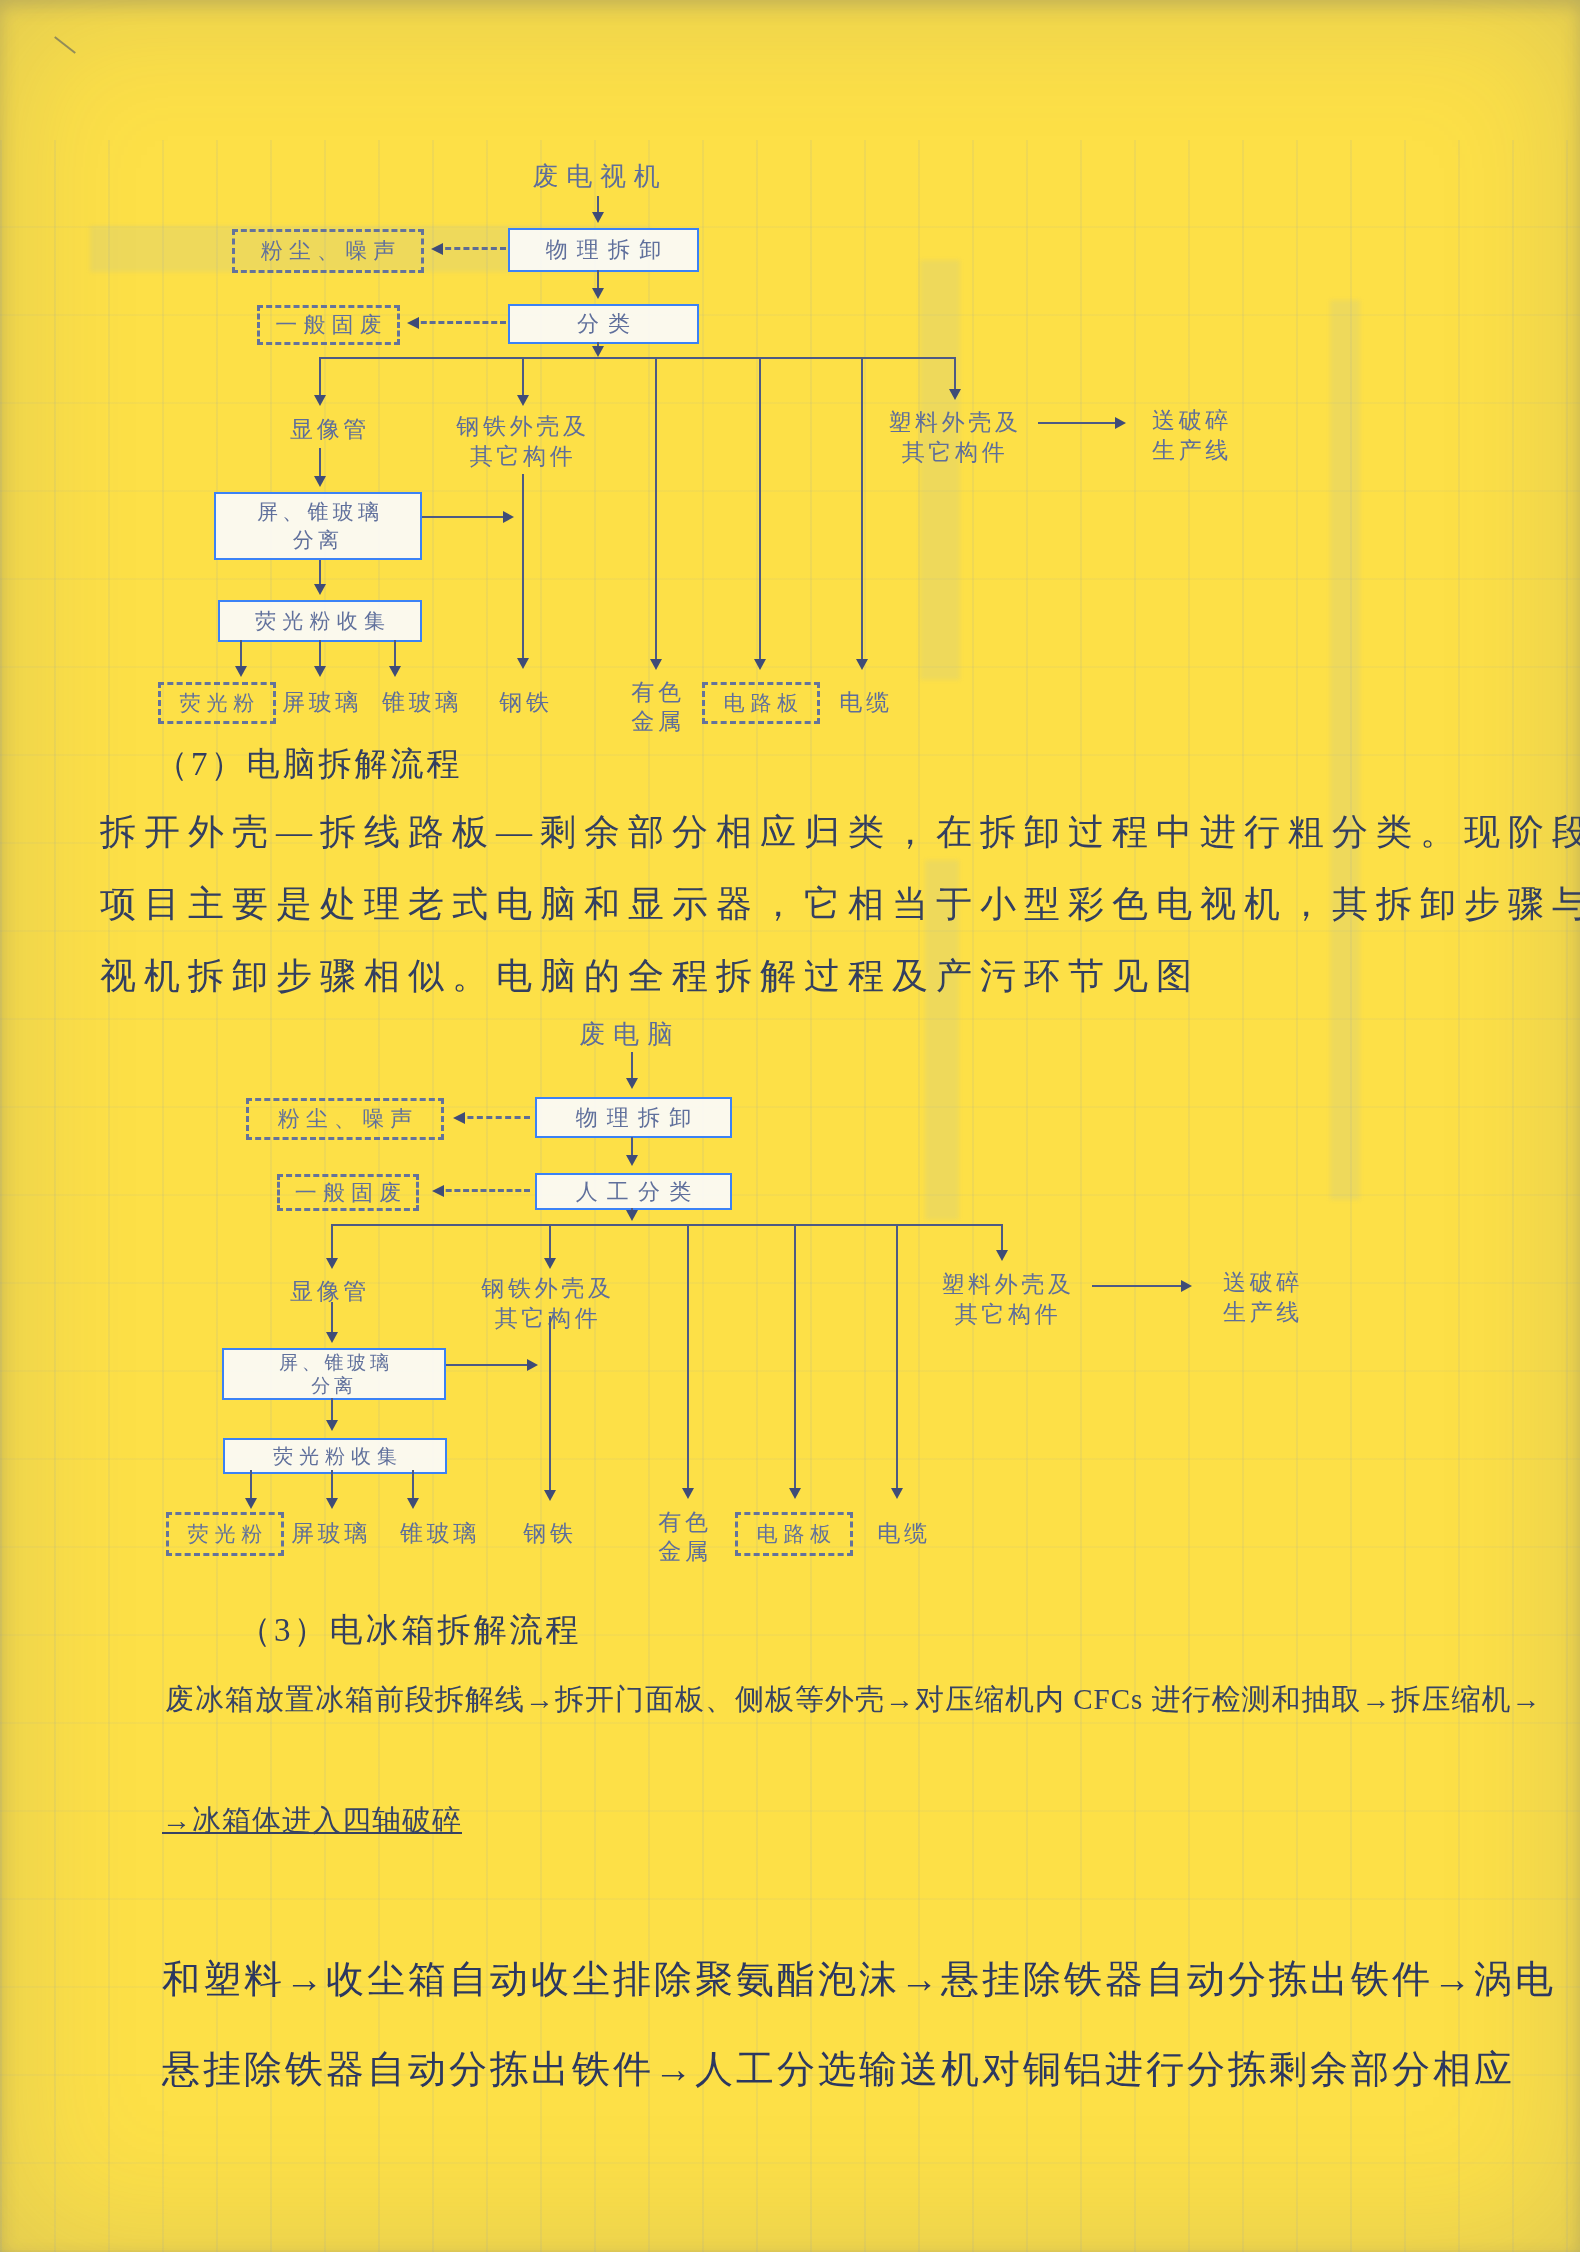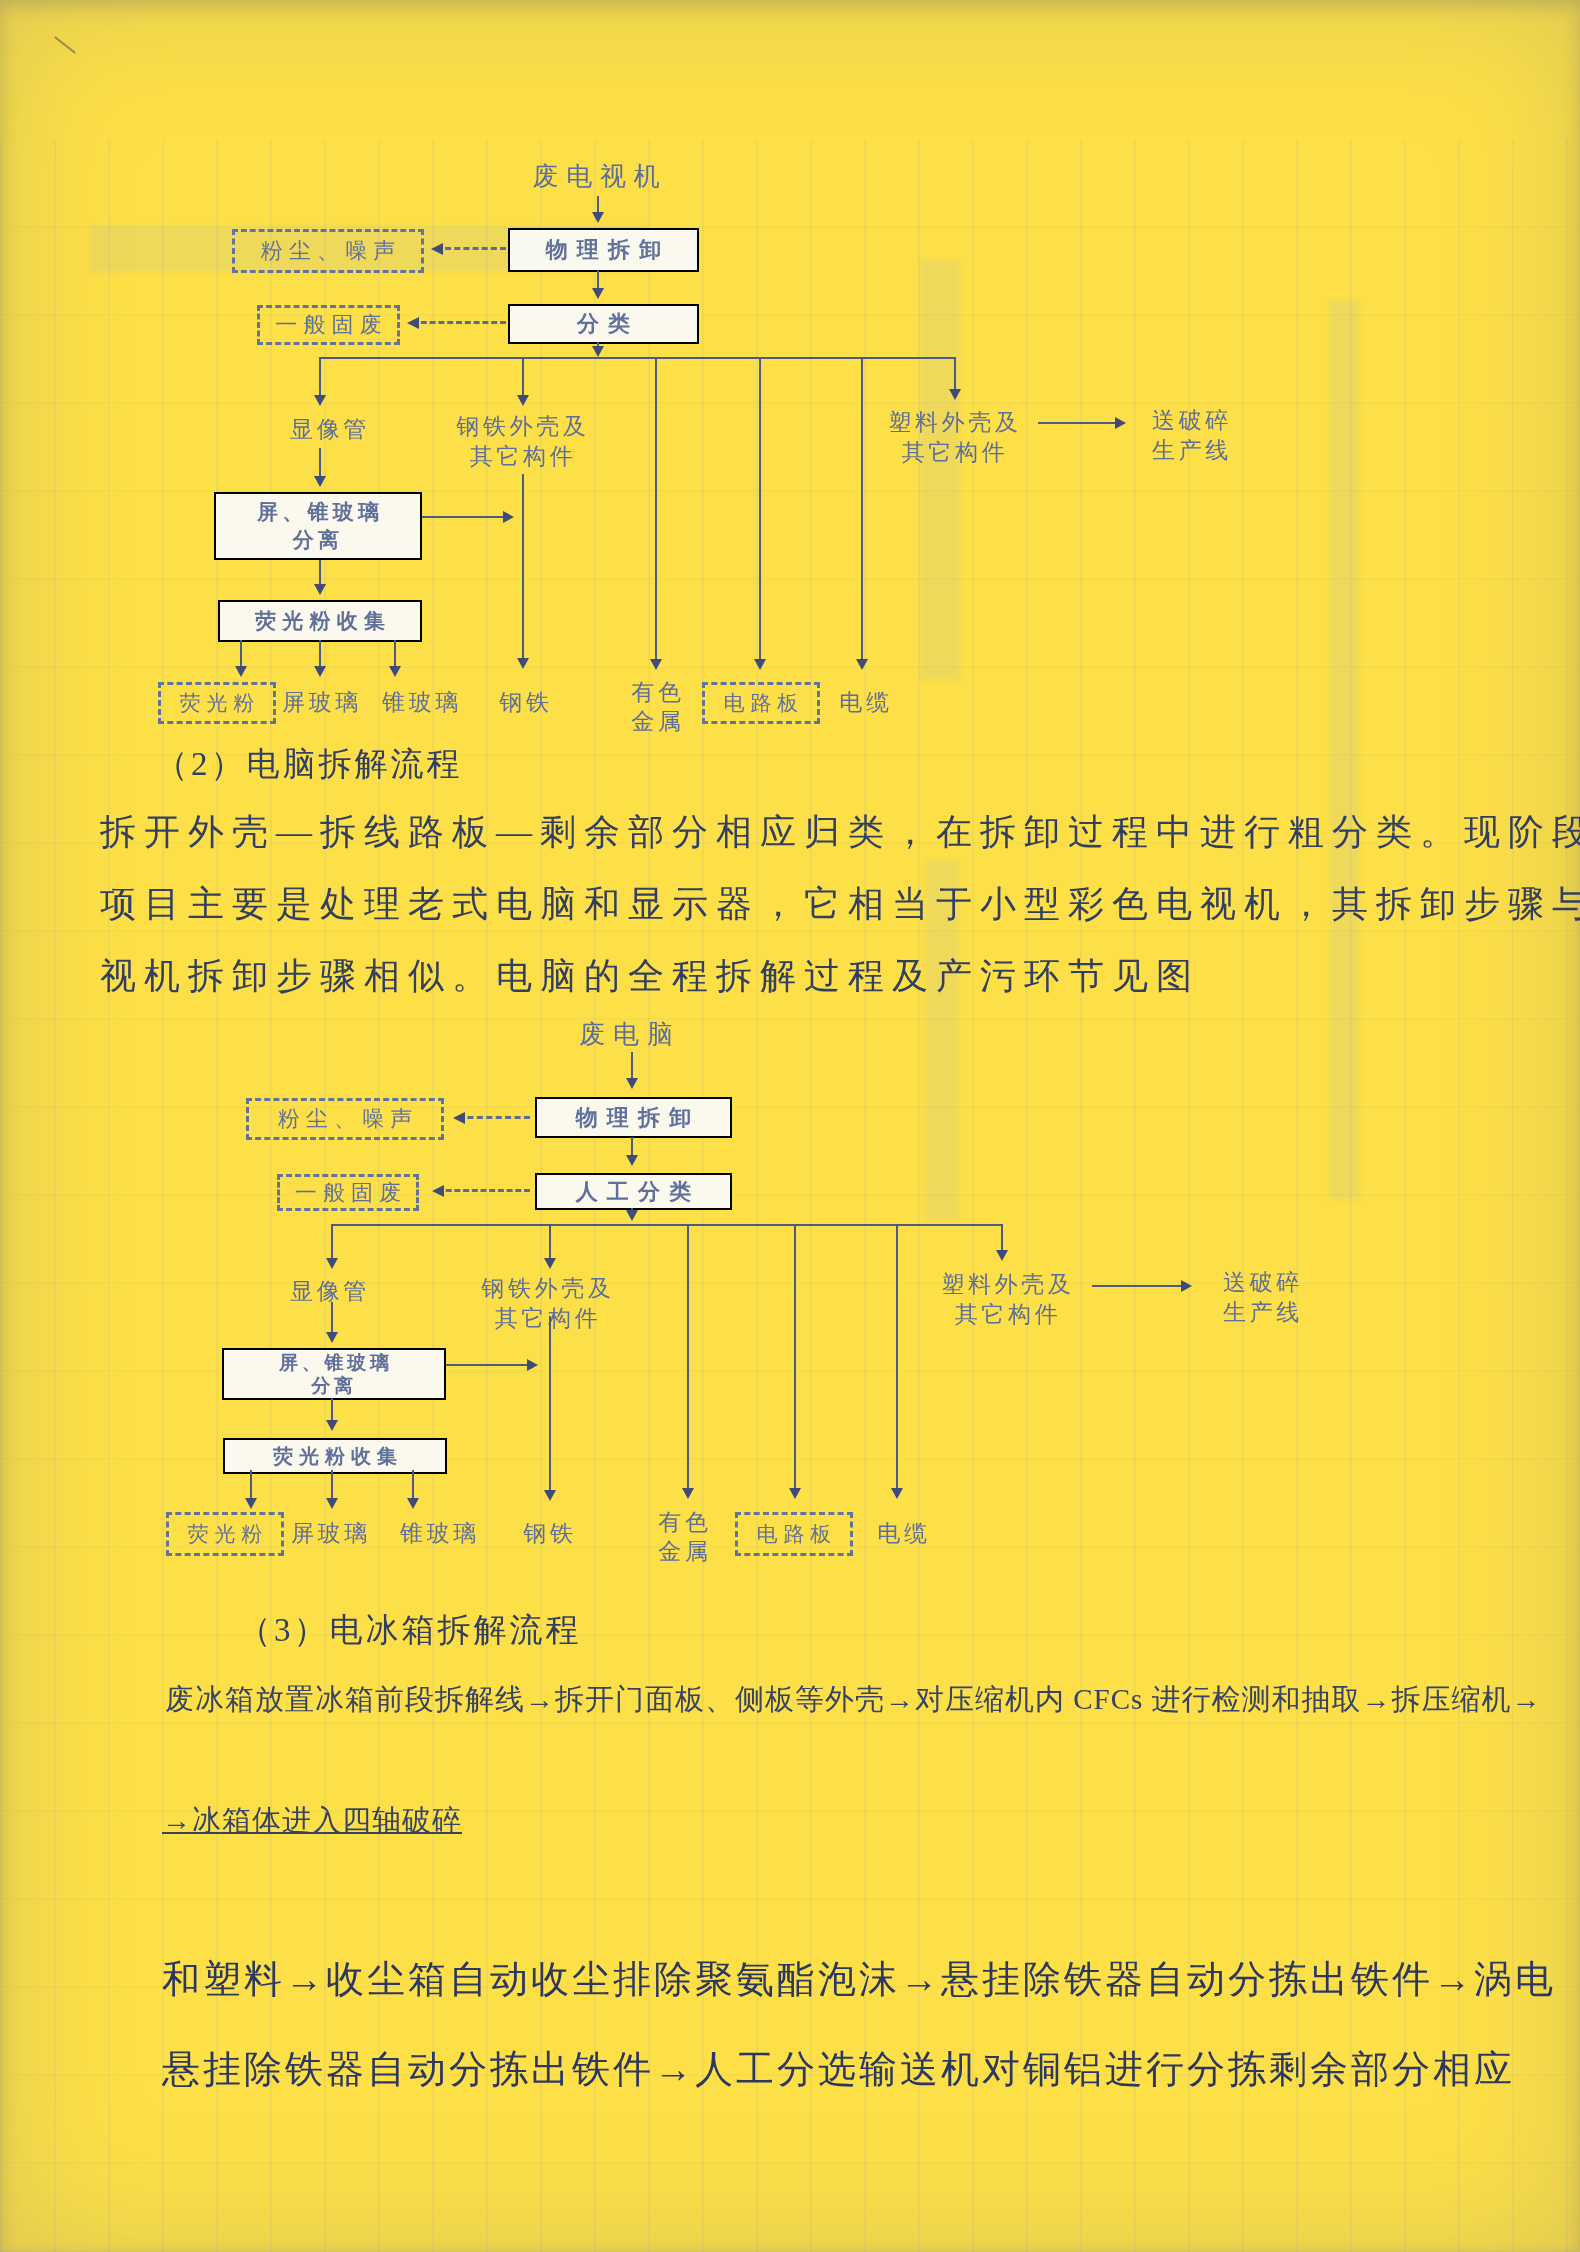--- a/index.html
+++ b/index.html
@@ -17,23 +17,23 @@
   #grid{
     position:absolute;left:0;top:140px;width:1580px;height:2112px;
     background:
       repeating-linear-gradient(90deg, rgba(120,145,195,.10) 0 2px, transparent 2px 54px),
       repeating-linear-gradient(0deg, rgba(120,145,195,.06) 0 2px, transparent 2px 88px);
     pointer-events:none;
   }
   .artifact{position:absolute;background:rgba(150,175,215,.14);filter:blur(2px);pointer-events:none;}
   .penmark{position:absolute;left:52px;top:44px;width:26px;height:2px;background:rgba(70,80,100,.55);transform:rotate(38deg);}
   .box{
-    position:absolute;border:2px solid #000000;background:rgba(251,252,255,.9);
+    position:absolute;border:2px solid #3b82f6;background:rgba(251,252,255,.9);
     color:#60709c;display:flex;align-items:center;justify-content:center;
-    font-size:22px;letter-spacing:.42em;text-indent:.42em;text-align:center;font-weight:bold;
+    font-size:22px;letter-spacing:.42em;text-indent:.42em;text-align:center;
   }
   .dbox{
     position:absolute;border:3px dashed #64739b;background:transparent;
     color:#60709c;display:flex;align-items:center;justify-content:center;
     font-size:22px;letter-spacing:.28em;text-indent:.28em;text-align:center;
   }
   .lbl{
     position:absolute;color:#5e6e9a;font-size:23px;text-align:center;
     letter-spacing:.16em;line-height:30px;
   }
@@ -114,21 +114,21 @@
     <div class="dbox" style="left:158px;top:682px;width:112px;height:36px;font-size:21px;">荧光粉</div>
     <div class="lbl" style="left:272px;top:688px;width:100px;">屏玻璃</div>
     <div class="lbl" style="left:372px;top:688px;width:100px;">锥玻璃</div>
     <div class="lbl" style="left:490px;top:688px;width:72px;">钢铁</div>
     <div class="lbl pre" style="left:626px;top:678px;width:64px;line-height:29px;">有色
 金属</div>
     <div class="dbox" style="left:702px;top:682px;width:112px;height:36px;font-size:21px;">电路板</div>
     <div class="lbl" style="left:834px;top:688px;width:64px;">电缆</div>
   </div>
 
-  <div class="h-sec" style="left:155px;top:742px;">（2）电脑拆解流程</div>
+  <div class="h-sec" style="left:155px;top:742px;">（7）电脑拆解流程</div>
   <div class="para" style="left:100px;top:808px;">拆开外壳—拆线路板—剩余部分相应归类，在拆卸过程中进行粗分类。现阶段本</div>
   <div class="para" style="left:100px;top:880px;">项目主要是处理老式电脑和显示器，它相当于小型彩色电视机，其拆卸步骤与电</div>
   <div class="para" style="left:100px;top:952px;">视机拆卸步骤相似。电脑的全程拆解过程及产污环节见图</div>
 
   <div>
     <div class="lbl" style="left:550px;top:1020px;width:160px;font-size:26px;letter-spacing:.3em;">废电脑</div>
     <div class="v ah" style="left:631px;top:1052px;height:34px;"></div>
 
     <div class="box" style="left:535px;top:1097px;width:193px;height:37px;">物理拆卸</div>
     <div class="dbox" style="left:246px;top:1098px;width:192px;height:36px;">粉尘、噪声</div>

